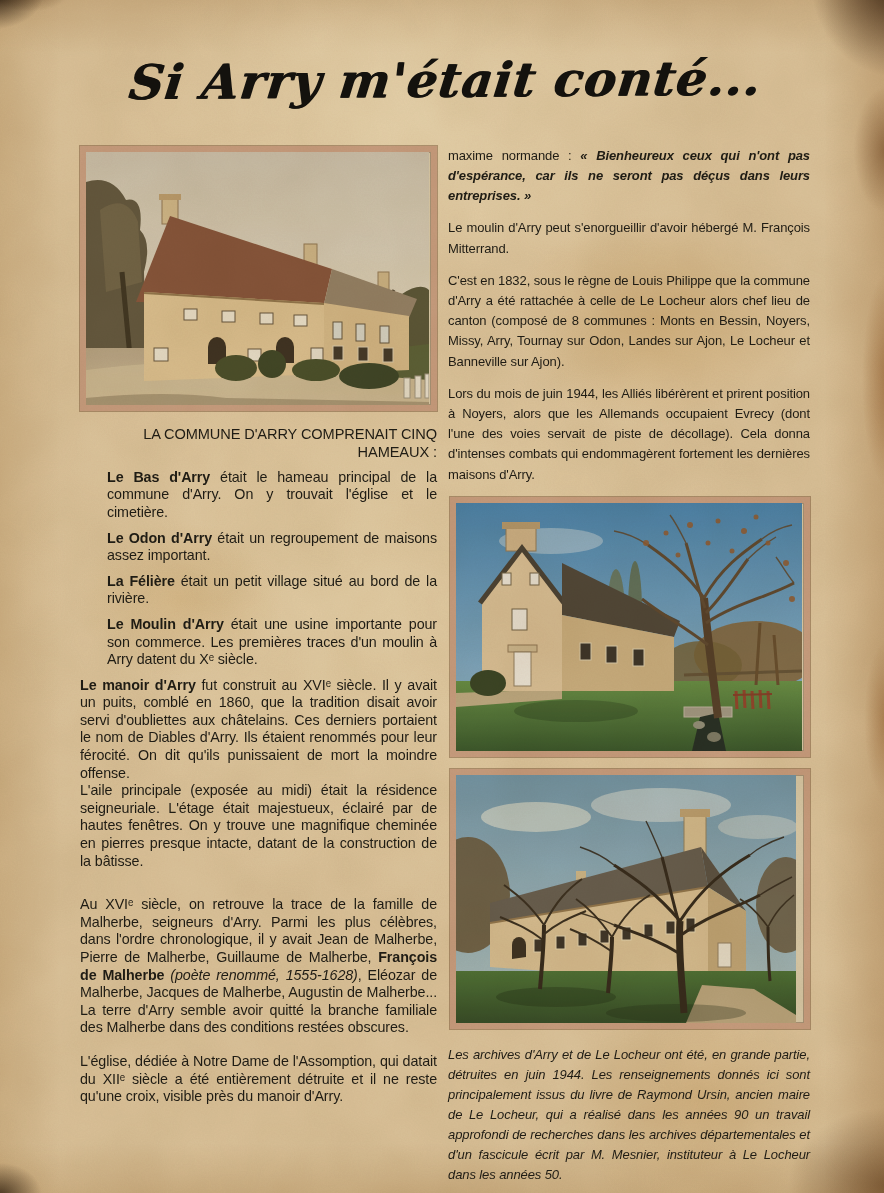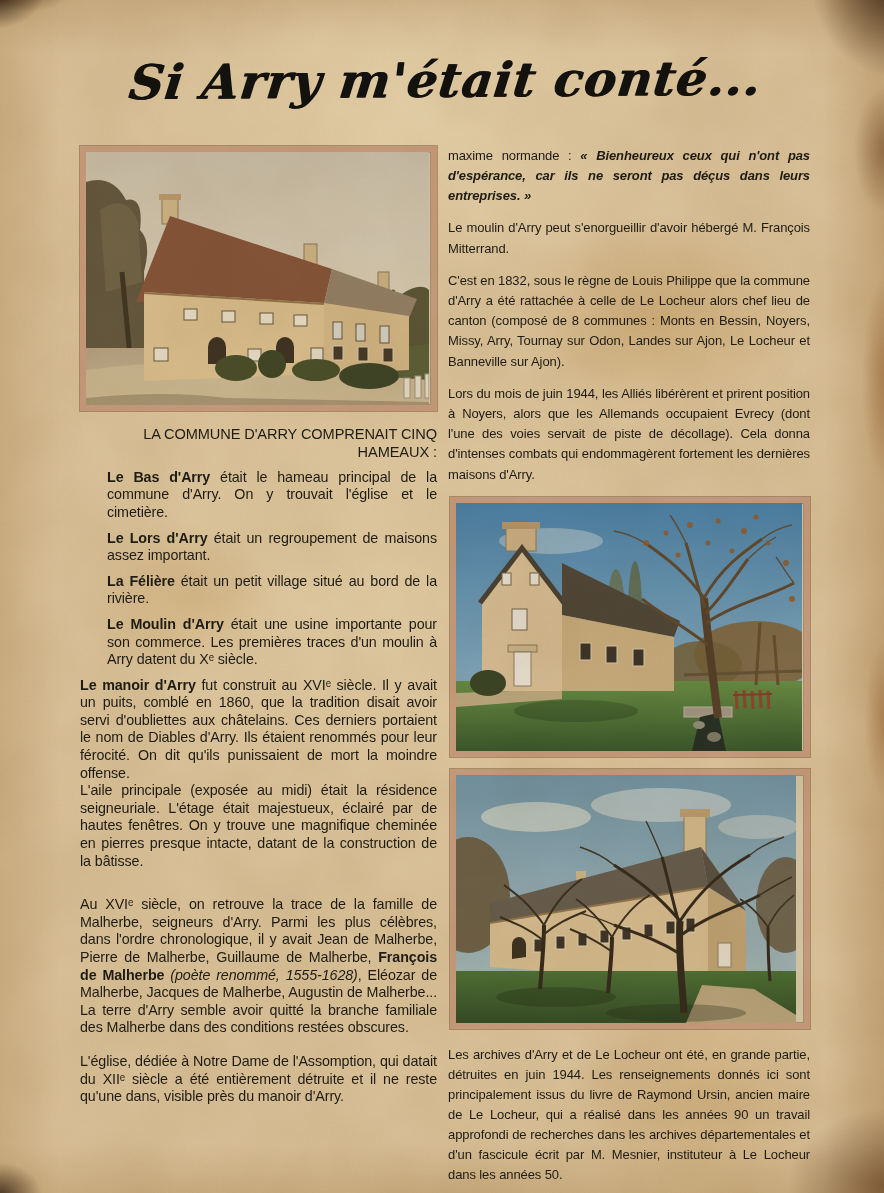--- a/index.html
+++ b/index.html
@@ -46,21 +46,21 @@
   .mt16{margin-top:16px !important;}
   .bq{font-weight:bold;font-style:italic;}
   .photo{
     display:block;margin:0;background:#d8c9a8;
     border:6px solid #c89e80;
     box-shadow:0 0 0 1px rgba(110,75,45,.45), inset 0 0 0 1px rgba(80,50,30,.35);
   }
   .photo svg{display:block;}
   .photo-right{margin-left:2px;}
   .gap12{height:12px;}
-  .caption{margin-top:16px !important;line-height:20px !important;}
+  .caption{font-style:italic;margin-top:16px !important;line-height:20px !important;}
   .grain-overlay{position:absolute;inset:0;z-index:5;pointer-events:none;mix-blend-mode:multiply;}
 </style>
 </head>
 <body>
 
 <div class="content">
 
   <h1 class="title">Si Arry m'était conté...</h1>
 
   <div class="columns">
@@ -128,29 +128,29 @@
               <rect x="339" y="222" width="4" height="24"></rect>
           </g>
           <path d="M0 246 Q80 238 140 246 L343 250 L343 253 L0 253 Z" fill="rgba(90,75,50,.35)"></path>
           <rect width="343" height="253" fill="#caa36b" opacity=".13"></rect>
         </svg>
       </figure>
 
       <p class="heading">LA COMMUNE D'ARRY COMPRENAIT CINQ HAMEAUX :</p>
 
       <p class="mb8"><b>Le Bas d'Arry</b><span> était le hameau principal de la commune d'Arry. On y trouvait l'église et le cimetière.</span></p>
-      <p class="mb8"><b>Le Lors d'Arry</b><span> était un regroupement de maisons assez important.</span></p>
+      <p class="mb8"><b>Le Odon d'Arry</b><span> était un regroupement de maisons assez important.</span></p>
       <p class="mb8"><b>La Félière</b><span> était un petit village situé au bord de la rivière.</span></p>
       <p class="mb8"><b>Le Moulin d'Arry</b><span> était une usine importante pour son commerce. Les premières traces d'un moulin à Arry datent du Xᵉ siècle.</span></p>
       <p><b>Le manoir d'Arry</b><span> fut construit au XVIᵉ siècle. Il y avait un puits, comblé en 1860, que la tradition disait avoir servi d'oubliettes aux châtelains. Ces derniers portaient le nom de Diables d'Arry. Ils étaient renommés pour leur férocité. On dit qu'ils punissaient de mort la moindre offense.</span></p>
       <p>L'aile principale (exposée au midi) était la résidence seigneuriale. L'étage était majestueux, éclairé par de hautes fenêtres. On y trouve une magnifique cheminée en pierres presque intacte, datant de la construction de la bâtisse.</p>
 
       <p class="mt26"><span>Au XVIᵉ siècle, on retrouve la trace de la famille de Malherbe, seigneurs d'Arry. Parmi les plus célèbres, dans l'ordre chronologique, il y avait Jean de Malherbe, Pierre de Malherbe, Guillaume de Malherbe, </span><b>François de Malherbe</b><i> (poète renommé, 1555-1628)</i><span>, Eléozar de Malherbe, Jacques de Malherbe, Augustin de Malherbe... La terre d'Arry semble avoir quitté la branche familiale des Malherbe dans des conditions restées obscures.</span></p>
 
-      <p class="mt16">L'église, dédiée à Notre Dame de l'Assomption, qui datait du XIIᵉ siècle a été entièrement détruite et il ne reste qu'une dans, visible près du manoir d'Arry.</p>
+      <p class="mt16">L'église, dédiée à Notre Dame de l'Assomption, qui datait du XIIᵉ siècle a été entièrement détruite et il ne reste qu'une croix, visible près du manoir d'Arry.</p>
     </div>
 
     <div class="col-right">
 
       <p class="mb12"><span>maxime normande : </span><span class="bq">« Bienheureux ceux qui n'ont pas d'espérance, car ils ne seront pas déçus dans leurs entreprises. »</span></p>
       <p class="mb12">Le moulin d'Arry peut s'enorgueillir d'avoir hébergé M. François Mitterrand.</p>
       <p class="mb12">C'est en 1832, sous le règne de Louis Philippe que la commune d'Arry a été rattachée à celle de Le Locheur alors chef lieu de canton (composé de 8 communes : Monts en Bessin, Noyers, Missy, Arry, Tournay sur Odon, Landes sur Ajon, Le Locheur et Banneville sur Ajon).</p>
       <p class="mb12">Lors du mois de juin 1944, les Alliés libérèrent et prirent position à Noyers, alors que les Allemands occupaient Evrecy (dont l'une des voies servait de piste de décollage). Cela donna d'intenses combats qui endommagèrent fortement les dernières maisons d'Arry.</p>
 
       <figure class="photo photo-right">

